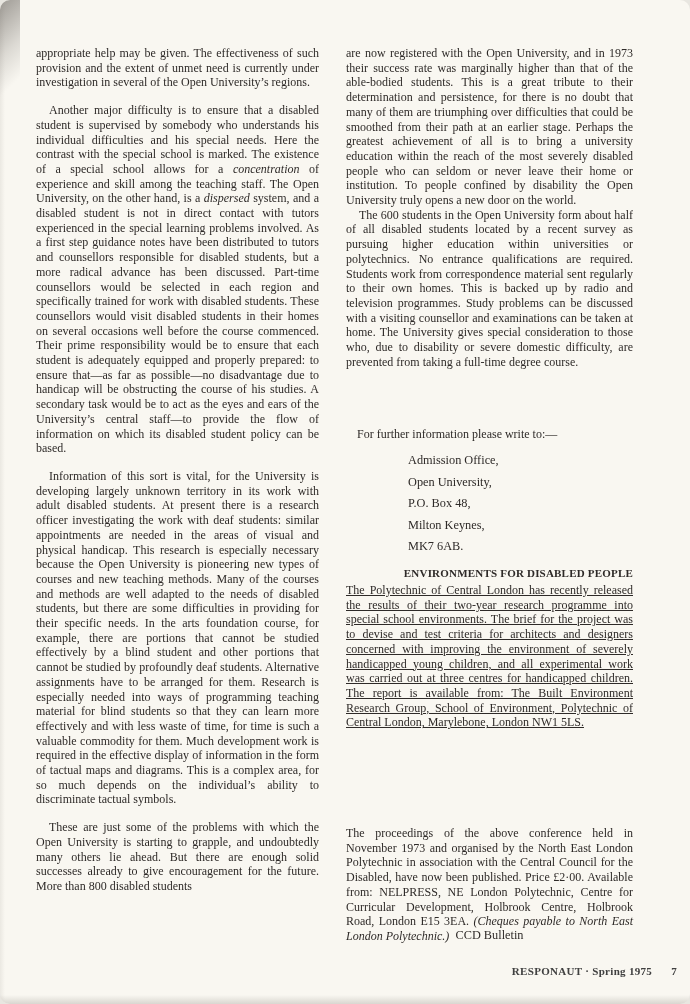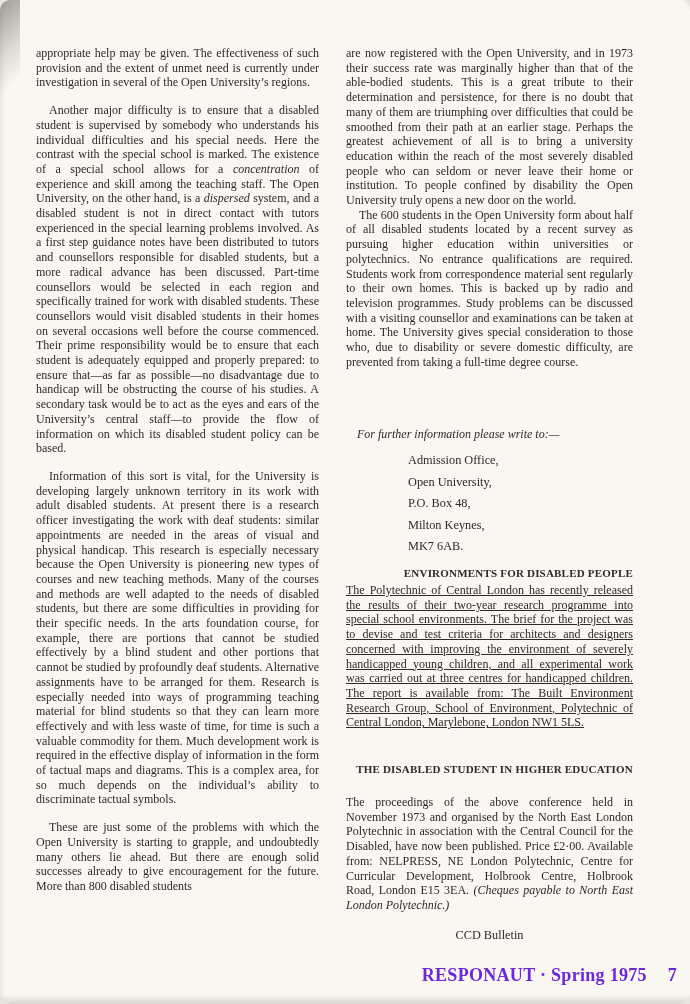--- a/index.html
+++ b/index.html
@@ -56,54 +56,53 @@
   }
   p.body-para.gap    { margin-top: 13px; }
   p.body-para.indent { text-indent: 13px; }
 
   .rc-block { position: absolute; left: 0; width: 100%; }
 
   .write-to-line {
     top: 381px;
     text-indent: 11px;
     font-size: 12px;
-    font-style: italic;
   }
   .address-block {
     top: 404px;
     padding-left: 62px;
     font-size: 12.3px;
     line-height: 21.6px;
   }
   .section-heading {
     font-weight: bold;
     font-size: 11px;
     line-height: 15.2px;
     letter-spacing: 0.2px;
     text-align: right;
     margin: 0;
   }
   .heading-1 { top: 520px; }
   .section-1-body { top: 537px; text-decoration: underline; }
   .heading-2 { top: 716px; }
-  .section-2-body { top: 749px; }
+  .section-2-body { top: 780px; }
   .attribution {
     top: 882px;
     text-align: center;
     font-size: 12.3px;
   }
 
   .footer {
     position: absolute;
     top: 965px;
     right: 13px;
     font-weight: bold;
-    font-size: 18px;
+    font-size: 11px;
     letter-spacing: 0.3px;
-    color: #6d28d9;
+    color: #404040;
   }
   .footer .page-num { margin-left: 16px; }
 
   i { font-style: italic; }
 </style>
 </head>
 <body>
 
 <div class="page">
 
@@ -134,21 +133,20 @@
       <div>Open University,</div>
       <div>P.O. Box 48,</div>
       <div>Milton Keynes,</div>
       <div>MK7 6AB.</div>
     </div>
 
     <h2 class="rc-block section-heading heading-1">ENVIRONMENTS FOR DISABLED PEOPLE</h2>
 
     <p class="rc-block body-para section-1-body">The Polytechnic of Central London has recently released the results of their two-year research programme into special school environments. The brief for the project was to devise and test criteria for architects and designers concerned with improving the environment of severely handicapped young children, and all experimental work was carried out at three centres for handicapped children. The report is available from: The Built Environment Research Group, School of Environment, Polytechnic of Central London, Marylebone, London NW1 5LS.</p>
 
-    <h2 class="rc-block section-heading heading-2">THE DISABLED STUDENT IN HIGHER EDUCATION</h2>
 
     <p class="rc-block body-para section-2-body"><span>The proceedings of the above conference held in November 1973 and organised by the North East London Polytechnic in association with the Central Council for the Disabled, have now been published. Price £2·00. Available from: NELPRESS, NE London Polytechnic, Centre for Curricular Development, Holbrook Centre, Holbrook Road, London E15 3EA. </span><i>(Cheques payable to North East London Polytechnic.)</i></p>
 
     <div class="rc-block attribution">CCD Bulletin</div>
   </div>
 
   <div class="footer">
     <span>RESPONAUT</span>
     <span>·</span>
     <span>Spring 1975</span>

